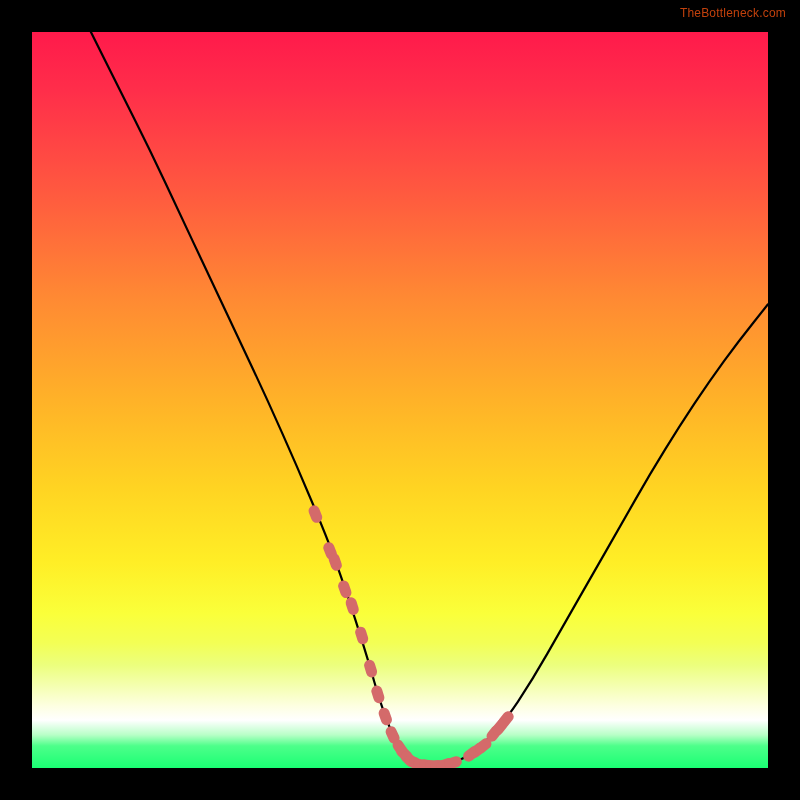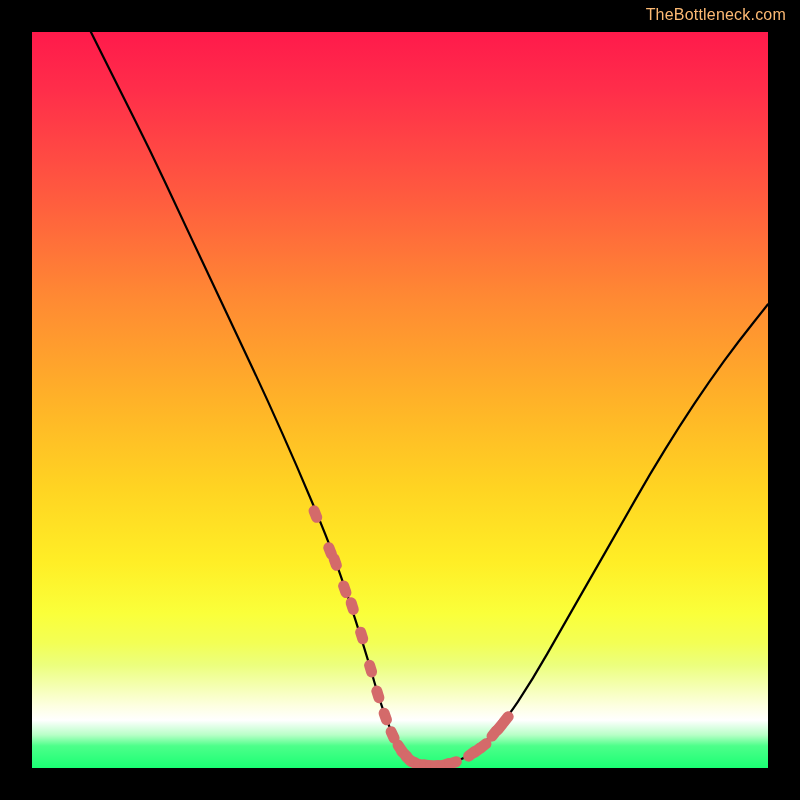--- a/index.html
+++ b/index.html
@@ -51,22 +51,22 @@
     );
   }
   .svg-layer {
     position: absolute;
     inset: 0;
   }
   .watermark {
     position: absolute;
     top: 6px;
     right: 14px;
-    color: #fdba74;
-    font-size: 16px;
+    color: #c2410c;
+    font-size: 12px;
     font-weight: 500;
     letter-spacing: 0.2px;
   }
 </style>
 </head>
 <body>
 
 <div class="frame">
   <div class="watermark">TheBottleneck.com</div>
 

